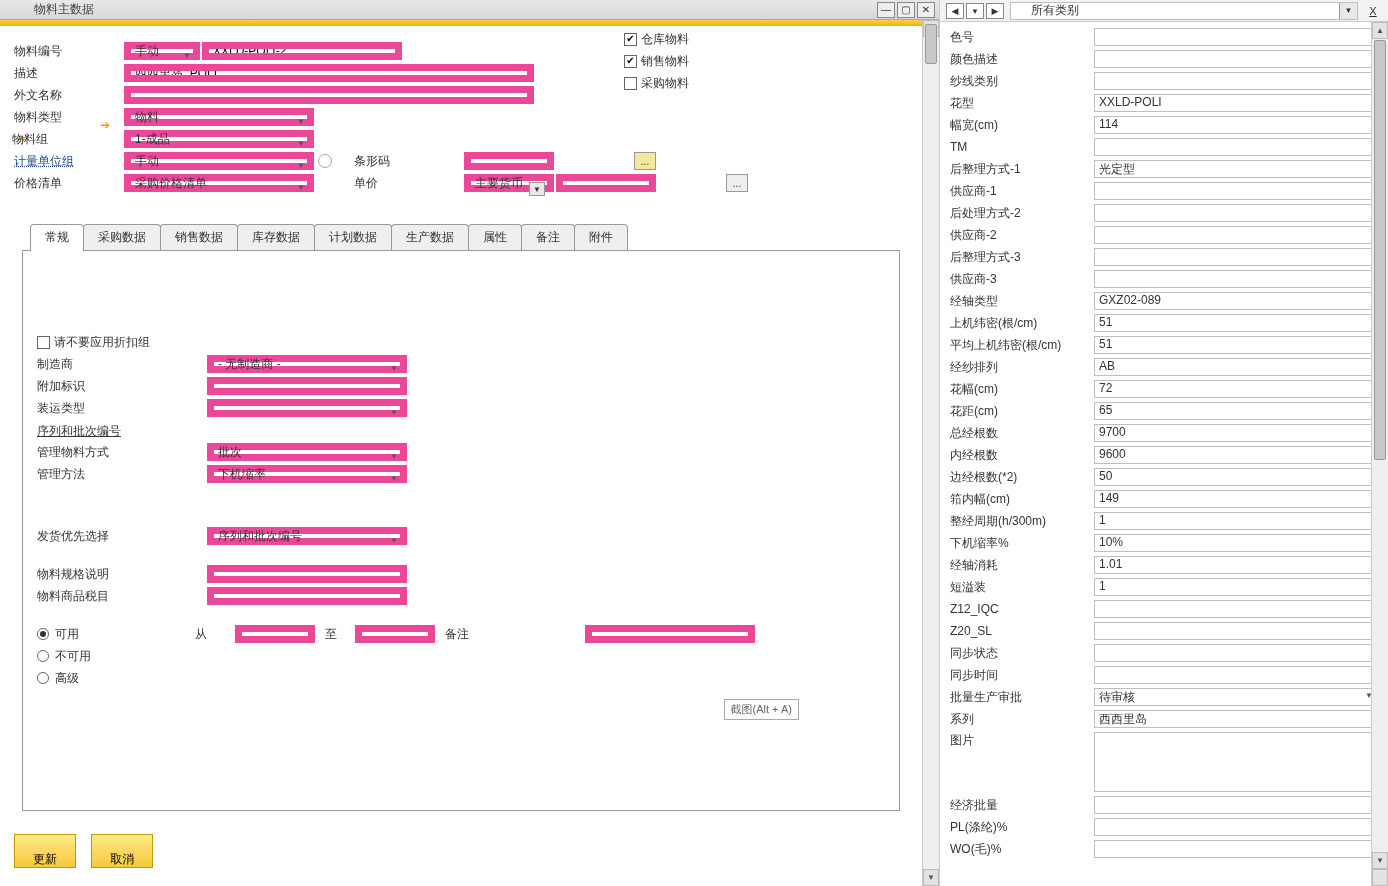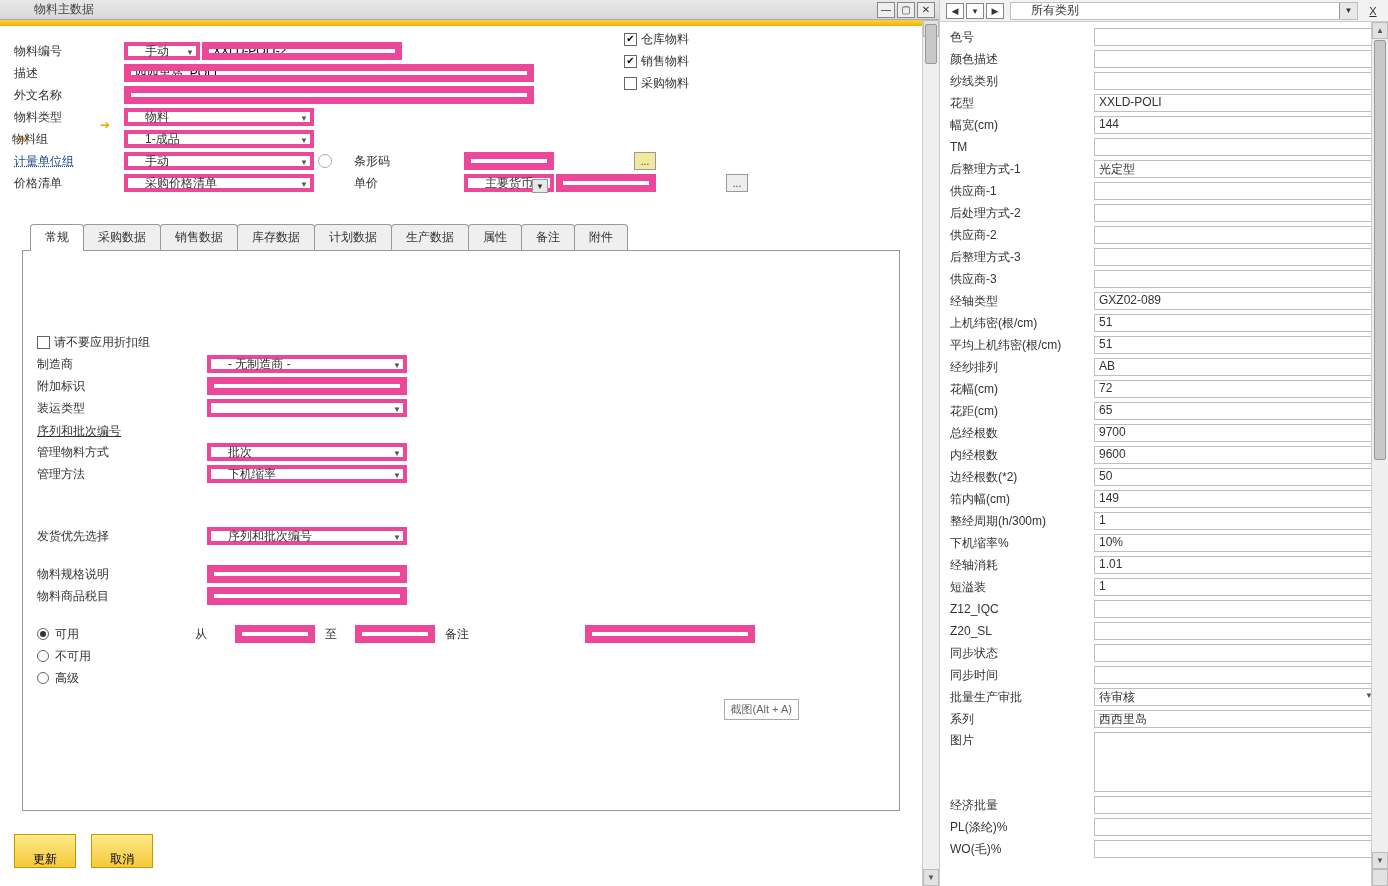--- a/index.html
+++ b/index.html
@@ -10,21 +10,21 @@
 
 .titlebar { background: linear-gradient(#e8e8e8,#d8d8d8); border-bottom: 1px solid #aaa; height: 20px; display: flex; align-items: center; padding: 0 4px; }
 .titlebar .title { flex: 1; font-size: 12px; color: #444; margin-left: 30px; }
 .titlebar .win-btn { width: 18px; height: 16px; margin-left: 2px; border: 1px solid #888; background: #eee; display: flex; align-items: center; justify-content: center; font-size: 10px; cursor: pointer; }
 
 .yellow-strip { height: 6px; background: linear-gradient(#f7d24a,#f0b400); }
 .form-row { display: flex; align-items: center; height: 22px; }
 .form-row .lbl { width: 110px; color: #333; }
 .form-row .lbl.link { color: #1a4a8a; text-decoration: underline dotted; }
 .fld { height: 18px; border: 7px solid #ec4899; background: #fff; padding: 0 4px; font-size: 12px; }
-.sel { height: 18px; border: 4px solid #ec4899; background: #fff; display: flex; align-items: center; padding: 0 17px; position: relative; font-size: 12px; }
+.sel { height: 18px; border: 7px solid #ec4899; background: #fff; display: flex; align-items: center; padding: 0 4px; position: relative; font-size: 12px; }
 .sel .arrow { position: absolute; right: 2px; top: 2px; font-size: 8px; color: #555; }
 .sel .arrowblk { position:absolute; right:2px; top:1px; width:16px; height:14px; background:#e8e8e8; border:1px solid #999; display:flex;align-items:center;justify-content:center;font-size:8px;}
 .w80 { width: 76px; }
 
 .chk { width: 13px; height: 13px; border: 1px solid #666; display: inline-flex; align-items: center; justify-content: center; margin-right: 4px; background: #fff; font-size: 10px; }
 .chk.checked::after { content: "✔"; color: #000; font-size: 10px; line-height: 10px; }
 
 .icon-btn { width: 22px; height: 18px; border: 1px solid #999; background: #f2e9a0; display: inline-flex; align-items: center; justify-content: center; cursor: pointer; font-size: 10px; }
 
 .goldarrow { color:#f0a400; display:inline-block; width:14px; text-align:center; margin-right:-2px;}
@@ -294,21 +294,21 @@
         <div class="attr-row">
           <div class="albl">纱线类别</div>
           <div class="afld"></div>
         </div>
         <div class="attr-row">
           <div class="albl">花型</div>
           <div class="afld">XXLD-POLI</div>
         </div>
         <div class="attr-row">
           <div class="albl">幅宽(cm)</div>
-          <div class="afld">144</div>
+          <div class="afld">114</div>
         </div>
         <div class="attr-row">
           <div class="albl">TM</div>
           <div class="afld"></div>
         </div>
         <div class="attr-row">
           <div class="albl">后整理方式-1</div>
           <div class="afld">光定型</div>
         </div>
         <div class="attr-row">

